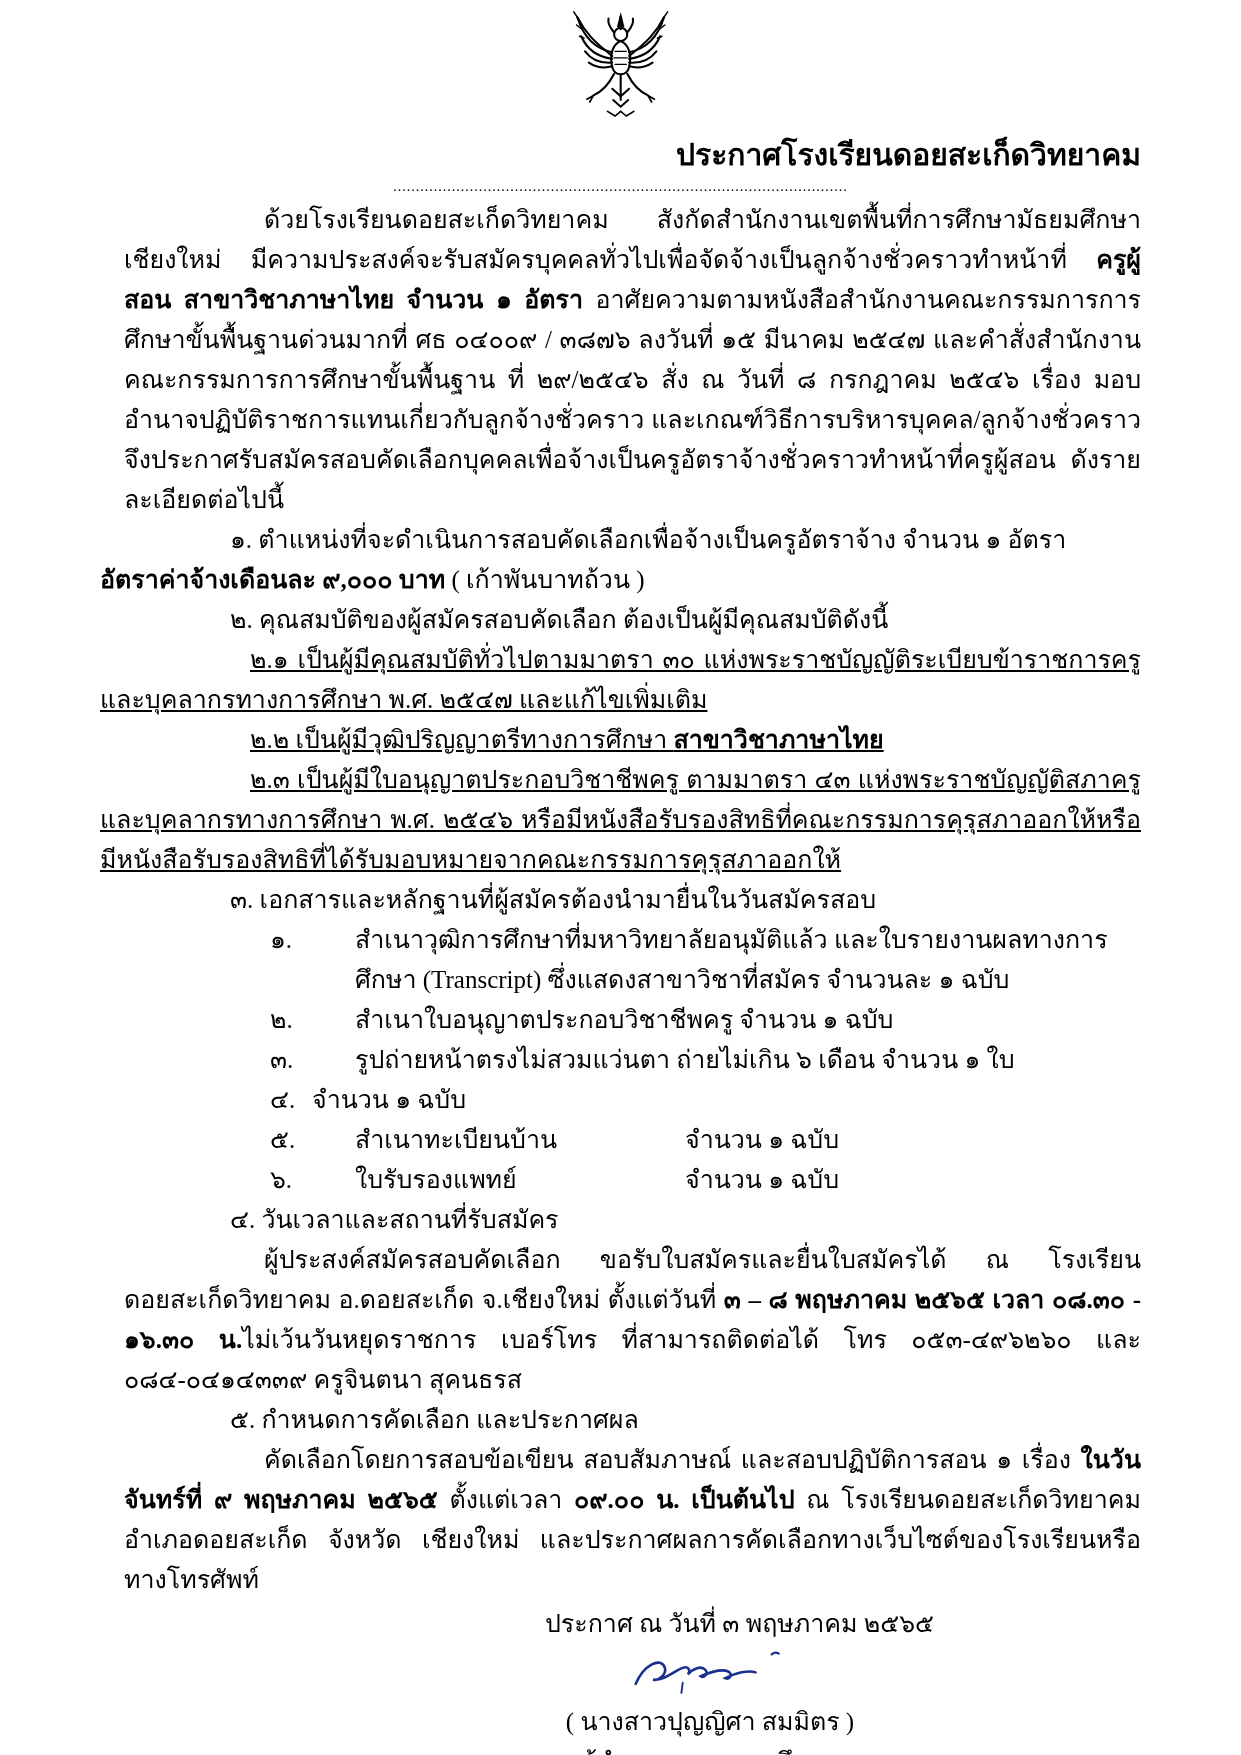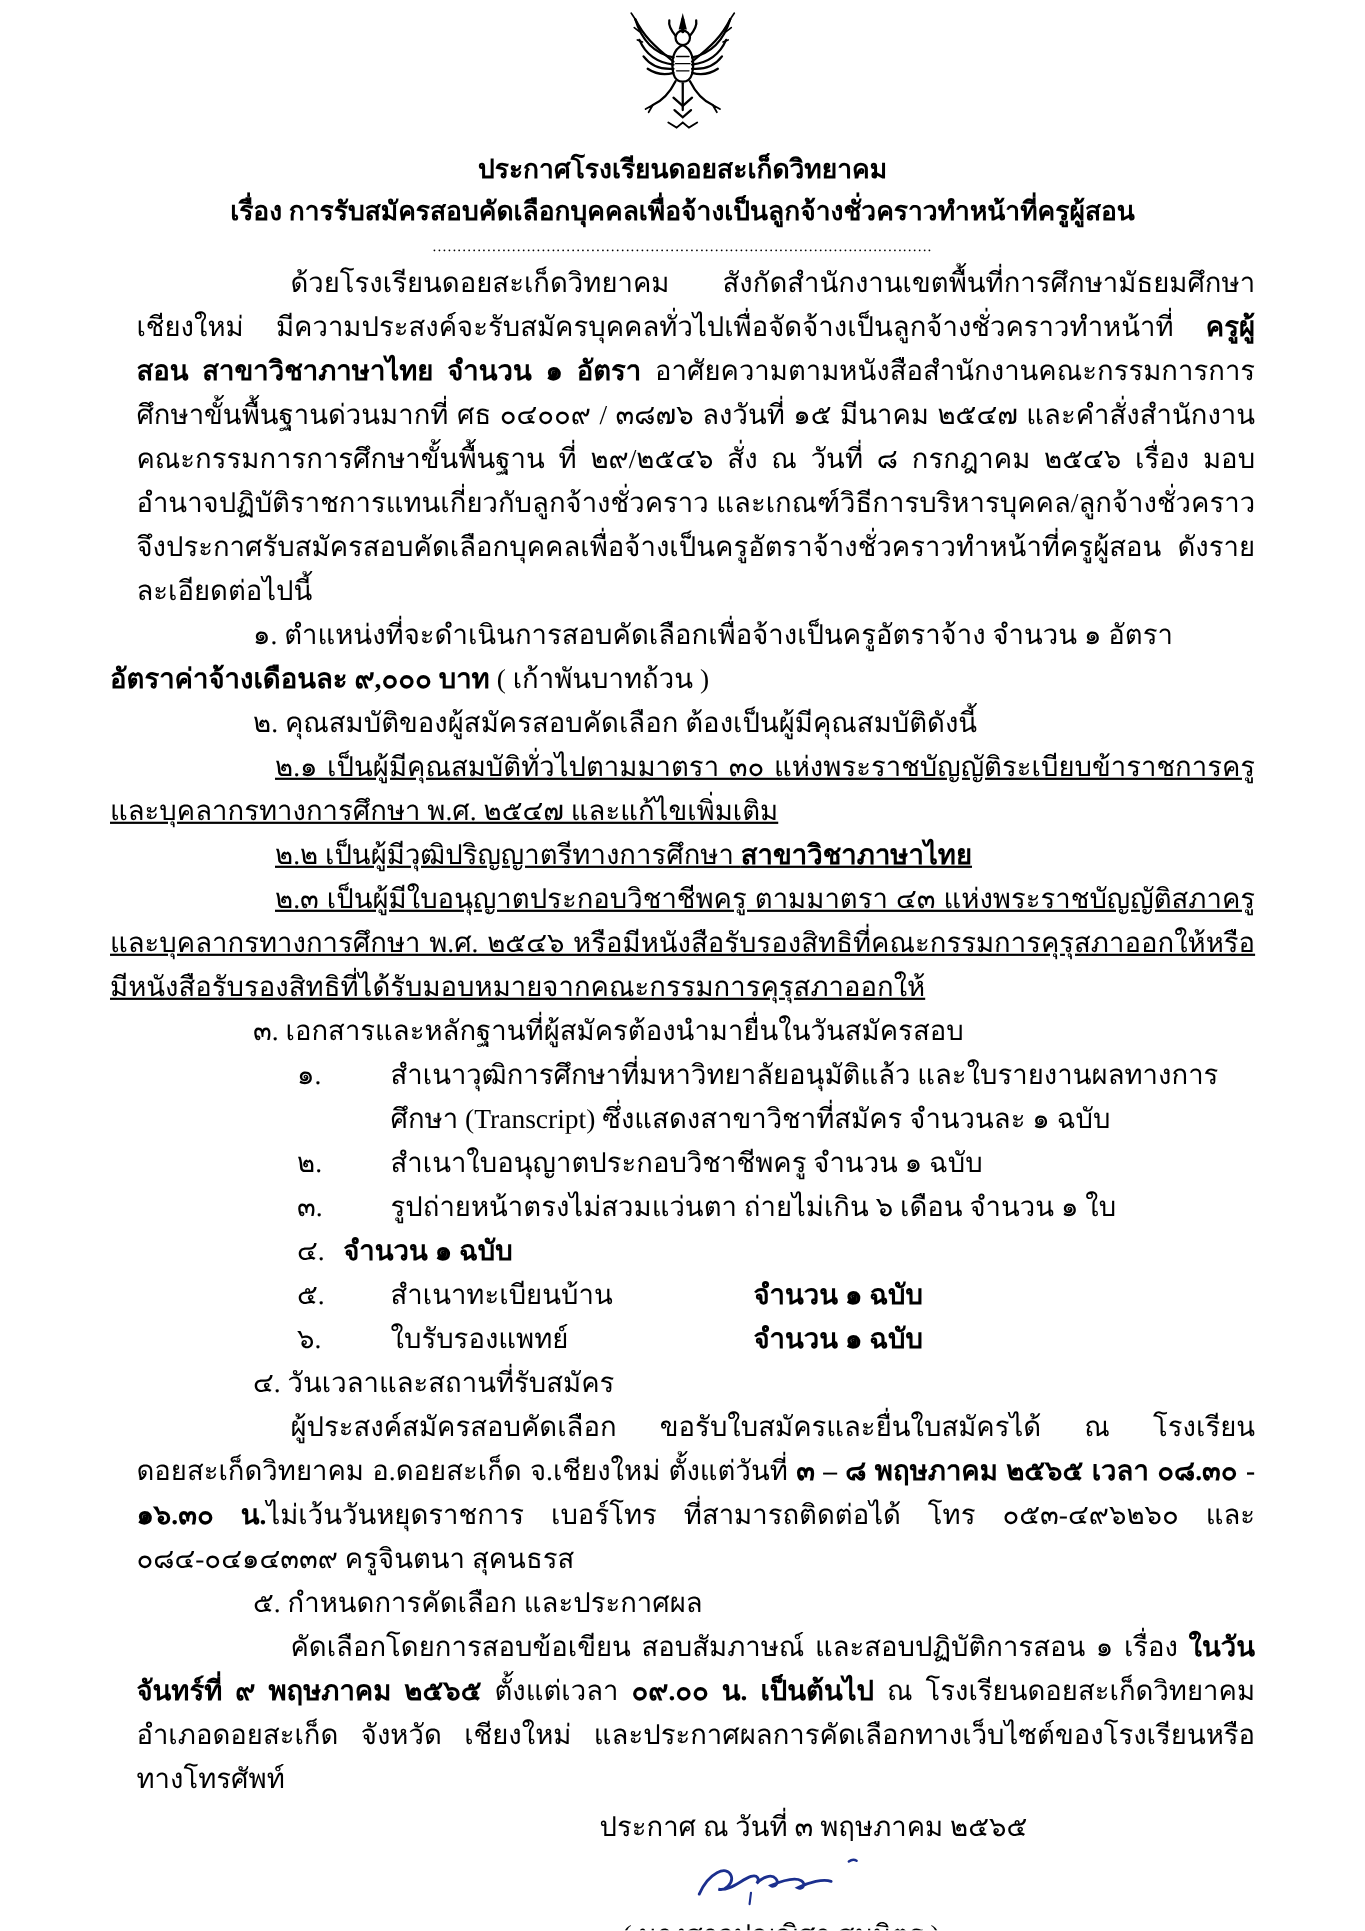--- a/index.html
+++ b/index.html
@@ -10,31 +10,31 @@
     padding:10px 100px 0 100px;
     background:#ffffff;
     color:#000000;
     font-family:"Liberation Serif","DejaVu Serif",serif;
     font-size:25px;
     line-height:40px;
     overflow:hidden;
   }
   .emblem { text-align:center; height:126px; }
   .emblem svg { height:122px; width:auto; }
-  .title-line { text-align:center; font-weight:bold; font-size:24px; line-height:38px; }
+  .title-line { text-align:right; font-weight:bold; font-size:30px; line-height:38px; }
   .dots { text-align:center; font-size:14px; line-height:26px; letter-spacing:1px; white-space:nowrap; overflow:hidden; }
   p.para { margin:0; text-align:justify; }
   p.para.first-indent { text-indent:140px;margin-left:24px; }
   p.para.sub-indent { text-indent:150px;text-decoration:underline; }
   .heading { font-weight:normal; margin-left:130px; }
   .doc-item { display:flex; margin-left:170px; }
   .doc-item .num { flex:none; width:42px; }
   .doc-item .text { flex:1;margin-left:43px; }
   .doc-item.columned .text { flex:none; width:330px; }
-  .doc-item .count { flex:none;font-weight:bold; }
+  .doc-item .count { flex:none; }
   .announce { margin-left:445px; margin-top:4px; }
   .sig-block { margin-left:400px; width:420px; text-align:center; }
   .sig-block .sig-svg { height:58px; display:block; margin:0 auto; }
   .sig-line { line-height:40px; }
   b { font-weight:bold; }
 </style>
 </head>
 <body>
 
 <div class="page">
@@ -71,21 +71,20 @@
       <path d="M41 91 L34 95 M41 91 L37 98 M99 91 L106 95 M99 91 L103 98" stroke-width="1.8"></path>
 
       <path d="M70 70 L70 96"></path>
       <path d="M61 84 L70 92 L79 84"></path>
       <path d="M62 96 L70 103 L78 96"></path>
       <path d="M56 108 L64 113 L70 108 L76 113 L84 108" stroke-width="1.8"></path>
     </svg>
   </div>
 
   <div class="title-line">ประกาศโรงเรียนดอยสะเก็ดวิทยาคม</div>
-  <div class="title-line">เรื่อง  การรับสมัครสอบคัดเลือกบุคคลเพื่อจ้างเป็นลูกจ้างชั่วคราวทำหน้าที่ครูผู้สอน</div>
   <div class="dots">.....................................................................................................</div>
 
   <p class="para first-indent"><span>ด้วยโรงเรียนดอยสะเก็ดวิทยาคม สังกัดสำนักงานเขตพื้นที่การศึกษามัธยมศึกษาเชียงใหม่  มีความประสงค์จะรับสมัครบุคคลทั่วไปเพื่อจัดจ้างเป็นลูกจ้างชั่วคราวทำหน้าที่ </span><b>ครูผู้สอน  สาขาวิชาภาษาไทย จำนวน ๑ อัตรา</b><span> อาศัยความตามหนังสือสำนักงานคณะกรรมการการศึกษาขั้นพื้นฐานด่วนมากที่  ศธ ๐๔๐๐๙ / ๓๘๗๖  ลงวันที่ ๑๕ มีนาคม  ๒๕๔๗  และคำสั่งสำนักงานคณะกรรมการการศึกษาขั้นพื้นฐาน ที่ ๒๙/๒๕๔๖  สั่ง ณ วันที่ ๘ กรกฎาคม ๒๕๔๖ เรื่อง มอบอำนาจปฏิบัติราชการแทนเกี่ยวกับลูกจ้างชั่วคราว และเกณฑ์วิธีการบริหารบุคคล/ลูกจ้างชั่วคราวจึงประกาศรับสมัครสอบคัดเลือกบุคคลเพื่อจ้างเป็นครูอัตราจ้างชั่วคราวทำหน้าที่ครูผู้สอน ดังรายละเอียดต่อไปนี้</span></p>
 
   <div class="heading">๑. ตำแหน่งที่จะดำเนินการสอบคัดเลือกเพื่อจ้างเป็นครูอัตราจ้าง จำนวน ๑ อัตรา</div>
   <p class="para"><b>อัตราค่าจ้างเดือนละ ๙,๐๐๐ บาท</b><span> ( เก้าพันบาทถ้วน )</span></p>
 
   <div class="heading">๒. คุณสมบัติของผู้สมัครสอบคัดเลือก ต้องเป็นผู้มีคุณสมบัติดังนี้</div>
   <p class="para sub-indent"><span>๒.๑ เป็นผู้มีคุณสมบัติทั่วไปตามมาตรา ๓๐ แห่งพระราชบัญญัติระเบียบข้าราชการครูและบุคลากรทางการศึกษา พ.ศ. ๒๕๔๗  และแก้ไขเพิ่มเติม</span></p>
   <p class="para sub-indent"><span>๒.๒ เป็นผู้มีวุฒิปริญญาตรีทางการศึกษา </span><b>สาขาวิชาภาษาไทย</b></p>

